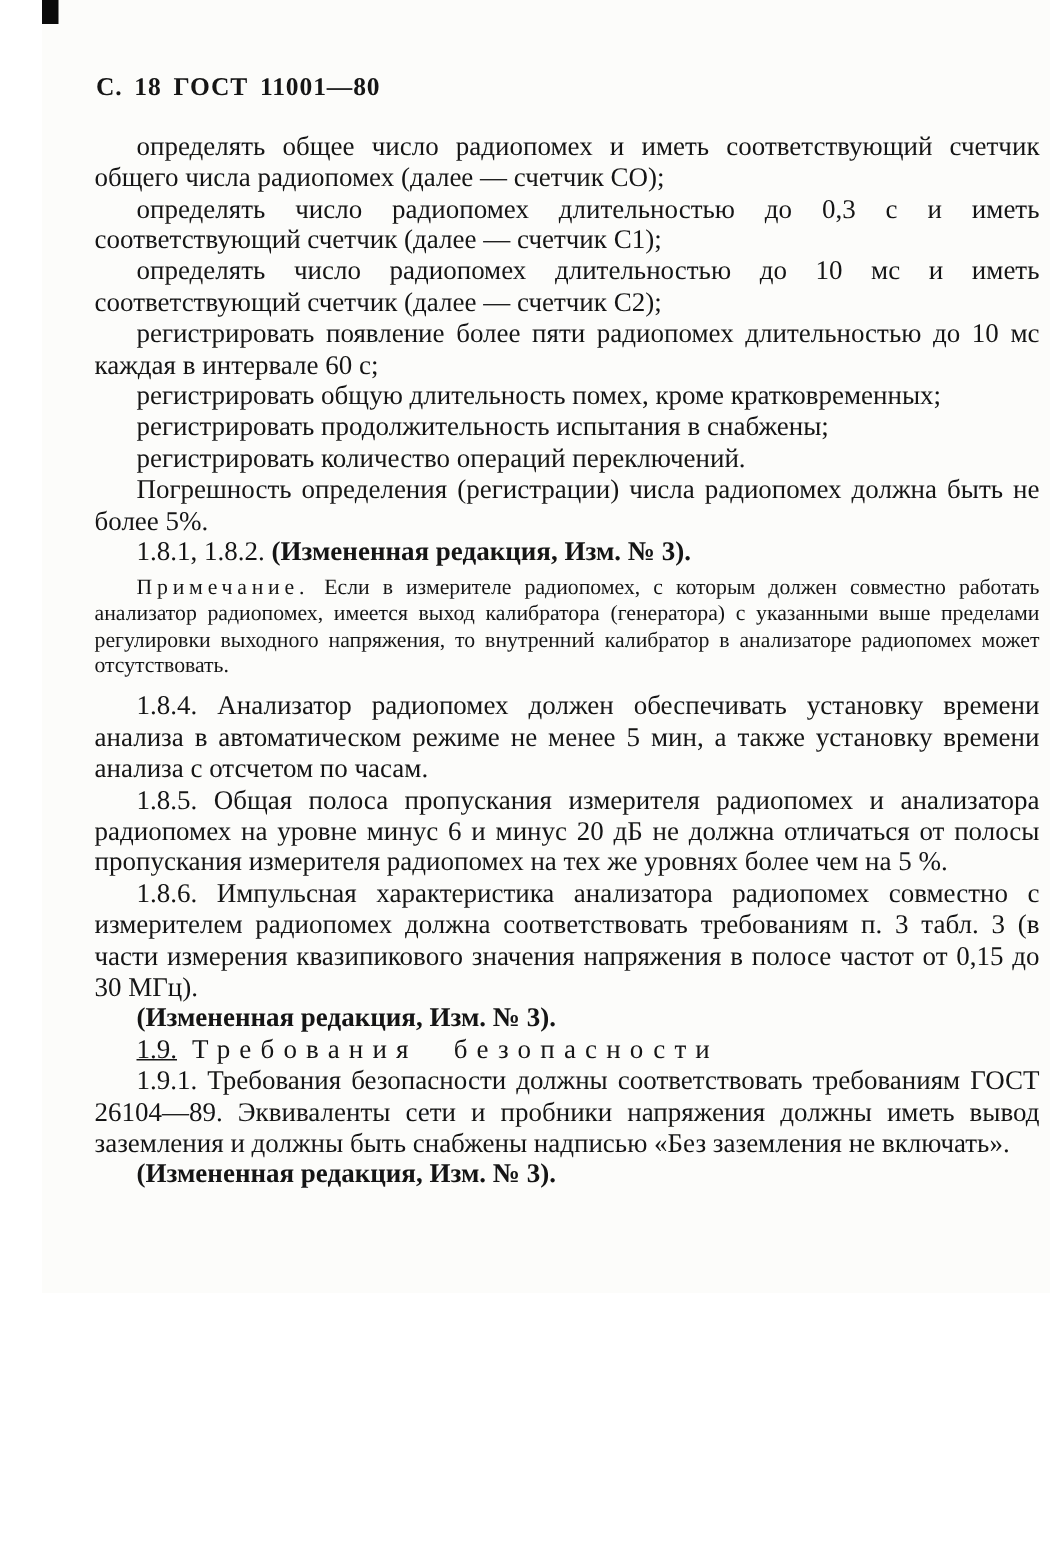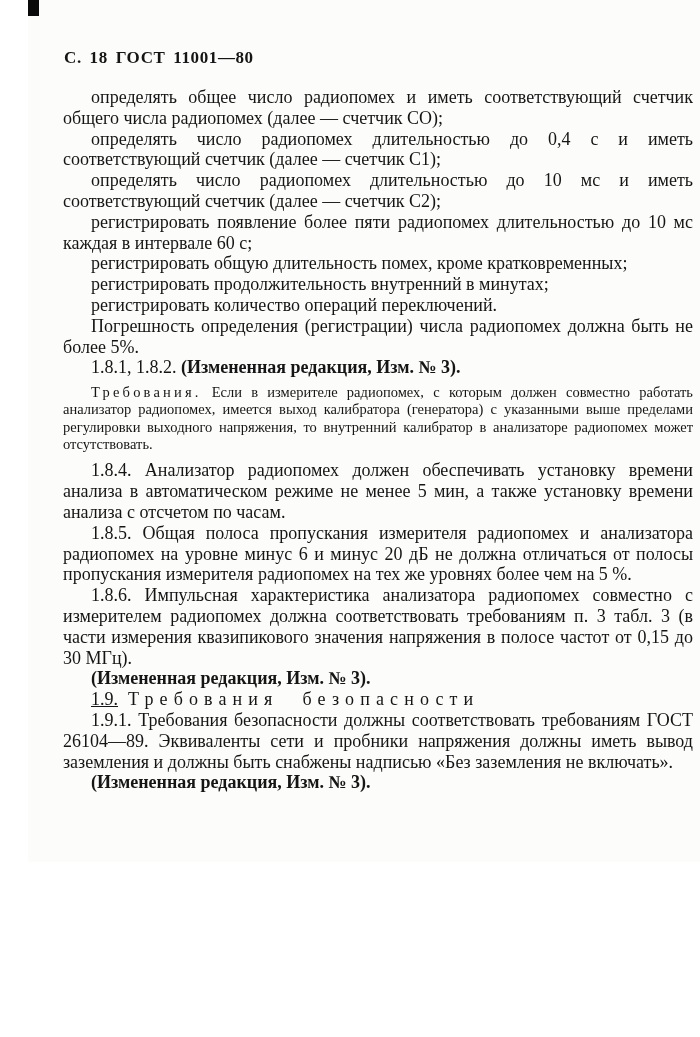--- a/index.html
+++ b/index.html
@@ -80,30 +80,30 @@
 </head>
 <body>
 
 <div class="page">
   <div class="scan-artifact"></div>
 
   <div class="page-header">С. 18 ГОСТ 11001—80</div>
 
   <div class="content">
     <p>определять общее число радиопомех и иметь соответствующий счетчик общего числа радиопомех (далее — счетчик СО);</p>
-    <p>определять число радиопомех длительностью до 0,4 с и иметь соответствующий счетчик (далее — счетчик С1);</p>
+    <p>определять число радиопомех длительностью до 0,3 с и иметь соответствующий счетчик (далее — счетчик С1);</p>
     <p>определять число радиопомех длительностью до 10 мс и иметь соответствующий счетчик (далее — счетчик С2);</p>
     <p>регистрировать появление более пяти радиопомех длительностью до 10 мс каждая в интервале 60 с;</p>
     <p>регистрировать общую длительность помех, кроме кратковременных;</p>
-    <p>регистрировать продолжительность внутренний в минутах;</p>
+    <p>регистрировать продолжительность испытания в снабжены;</p>
     <p>регистрировать количество операций переключений.</p>
     <p>Погрешность определения (регистрации) числа радиопомех должна быть не более 5%.</p>
     <p><span>1.8.1, 1.8.2.</span> <span class="amend">(Измененная редакция, Изм. № 3).</span></p>
 
-    <div class="note"><span class="note-label">Требования.</span><span>Если в измерителе радиопомех, с которым должен совместно работать анализатор радиопомех, имеется выход калибратора (генератора) с указанными выше пределами регулировки выходного напряжения, то внутренний калибратор в анализаторе радиопомех может отсутствовать.</span></div>
+    <div class="note"><span class="note-label">Примечание.</span><span>Если в измерителе радиопомех, с которым должен совместно работать анализатор радиопомех, имеется выход калибратора (генератора) с указанными выше пределами регулировки выходного напряжения, то внутренний калибратор в анализаторе радиопомех может отсутствовать.</span></div>
 
     <p>1.8.4. Анализатор радиопомех должен обеспечивать установку времени анализа в автоматическом режиме не менее 5 мин, а также установку времени анализа с отсчетом по часам.</p>
     <p>1.8.5. Общая полоса пропускания измерителя радиопомех и анализатора радиопомех на уровне минус 6 и минус 20 дБ не должна отличаться от полосы пропускания измерителя радиопомех на тех же уровнях более чем на 5 %.</p>
     <p>1.8.6. Импульсная характеристика анализатора радиопомех совместно с измерителем радиопомех должна соответствовать требованиям п. 3 табл. 3 (в части измерения квазипикового значения напряжения в полосе частот от 0,15 до 30 МГц).</p>
     <p class="amend-line">(Измененная редакция, Изм. № 3).</p>
     <p class="section-head"><span class="section-num">1.9.</span><span class="spaced">Требования безопасности</span></p>
     <p>1.9.1. Требования безопасности должны соответствовать требованиям ГОСТ 26104—89. Эквиваленты сети и пробники напряжения должны иметь вывод заземления и должны быть снабжены надписью «Без заземления не включать».</p>
     <p class="amend-line">(Измененная редакция, Изм. № 3).</p>
   </div>
 </div>

